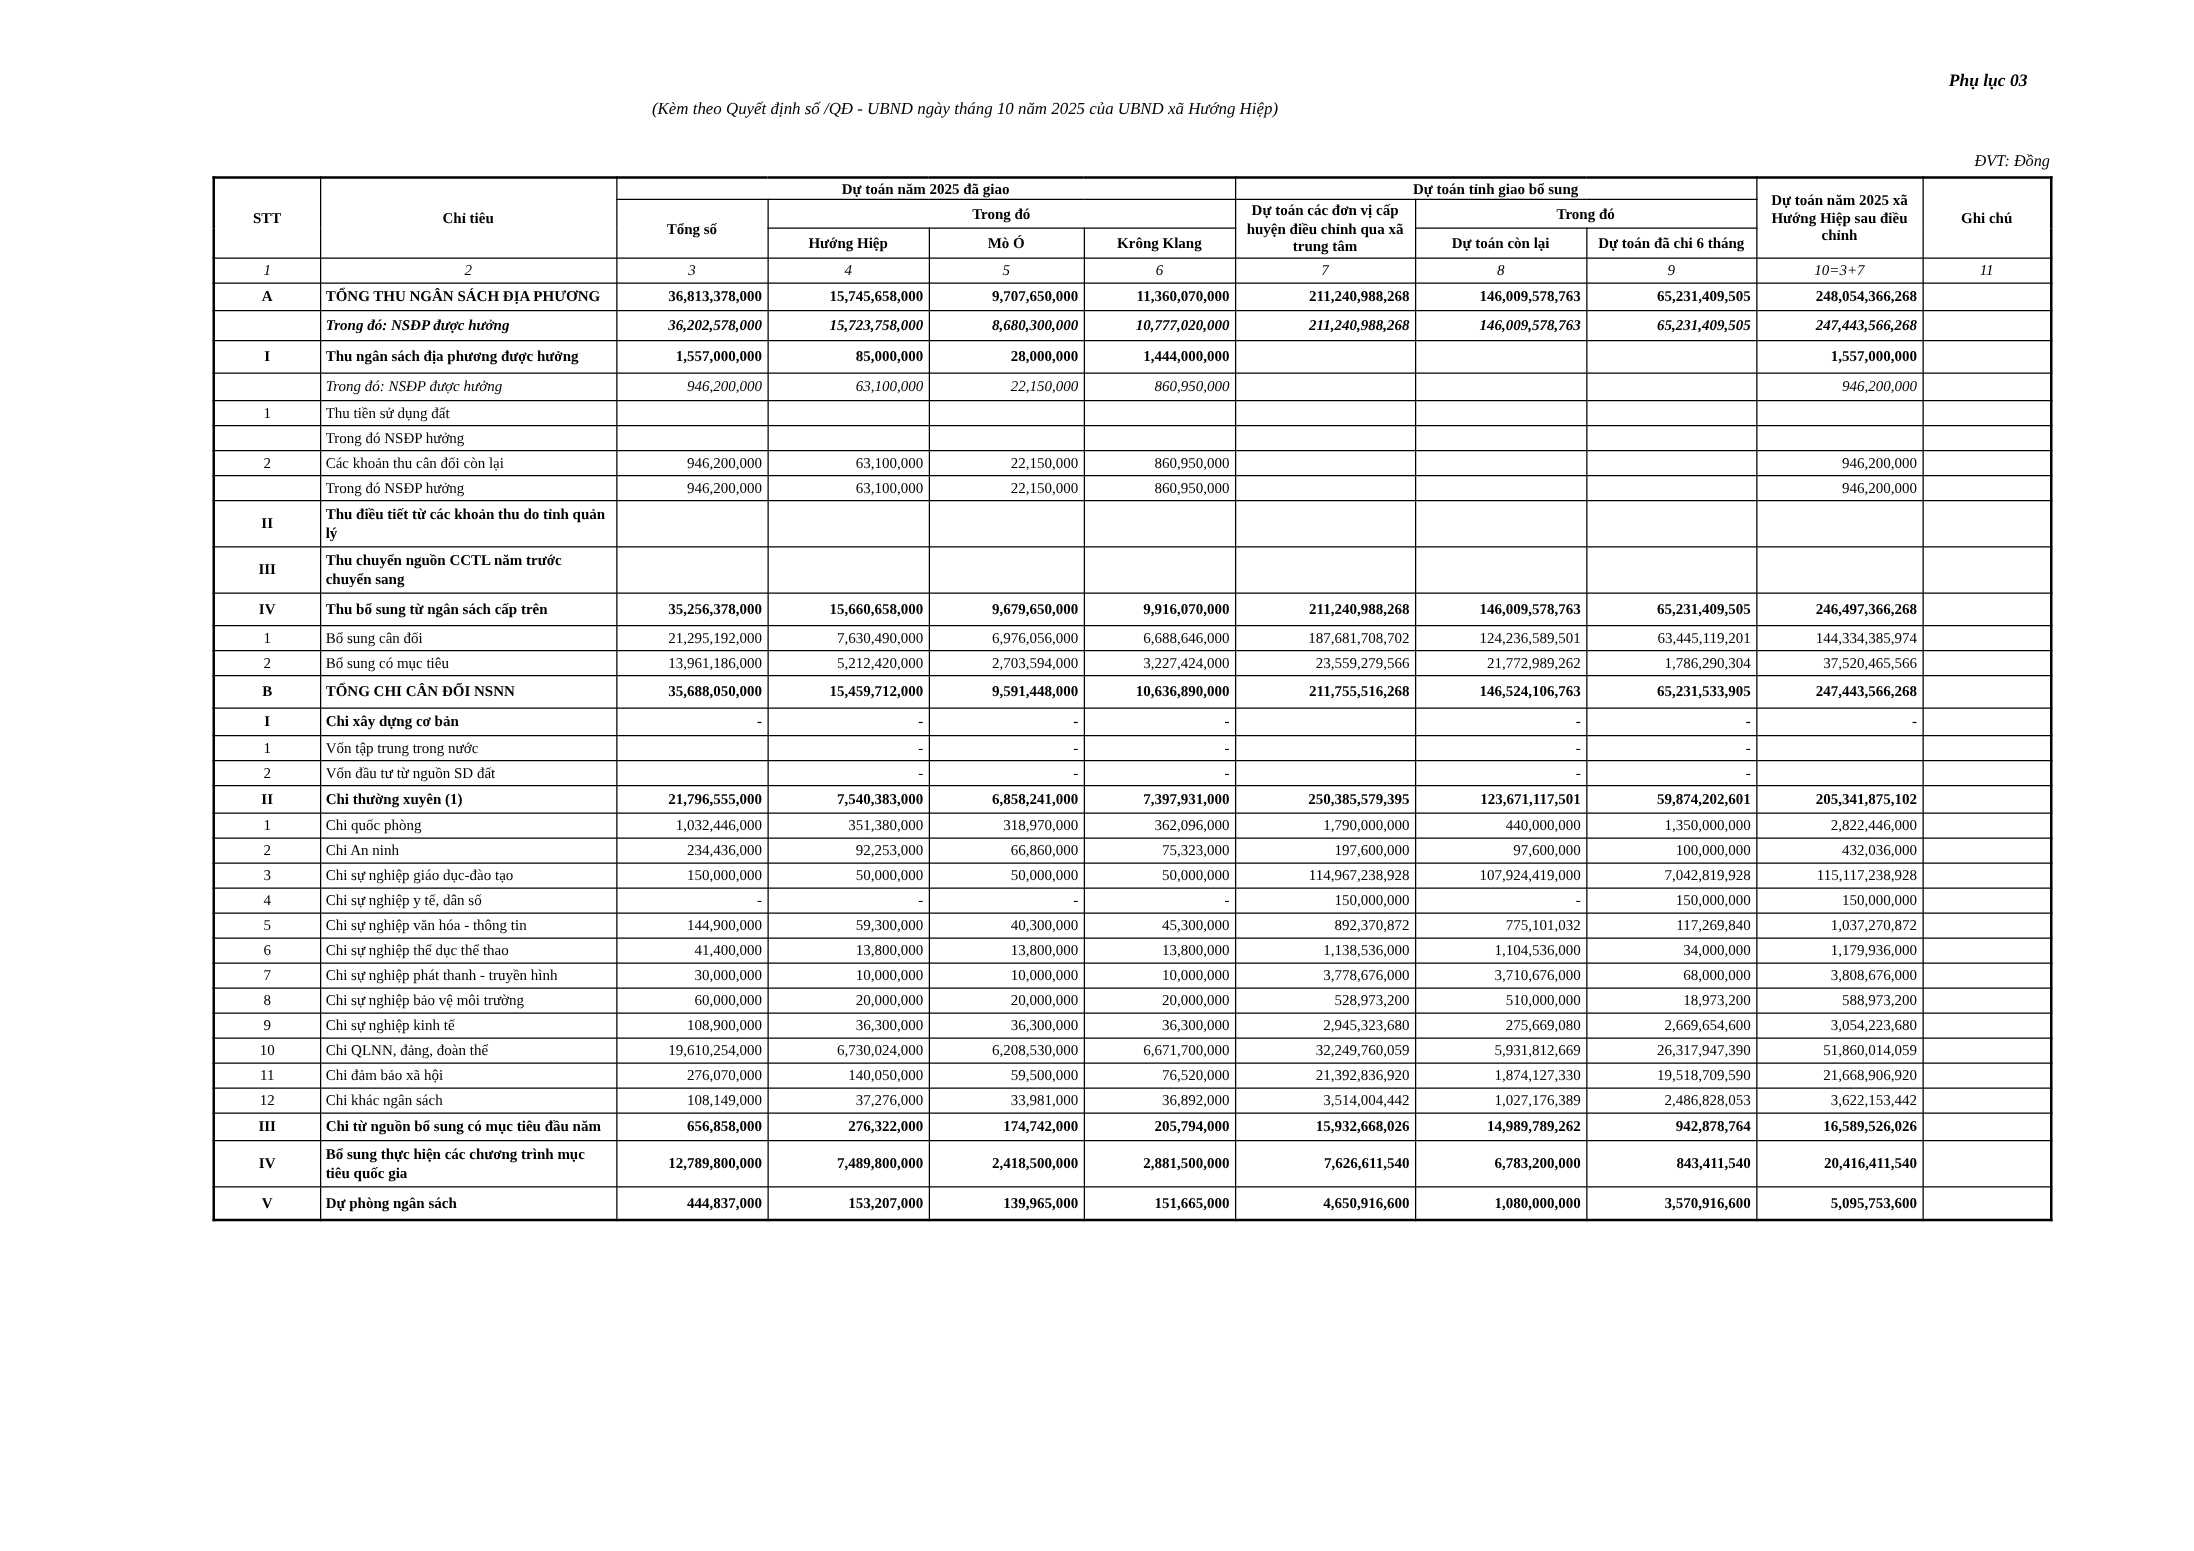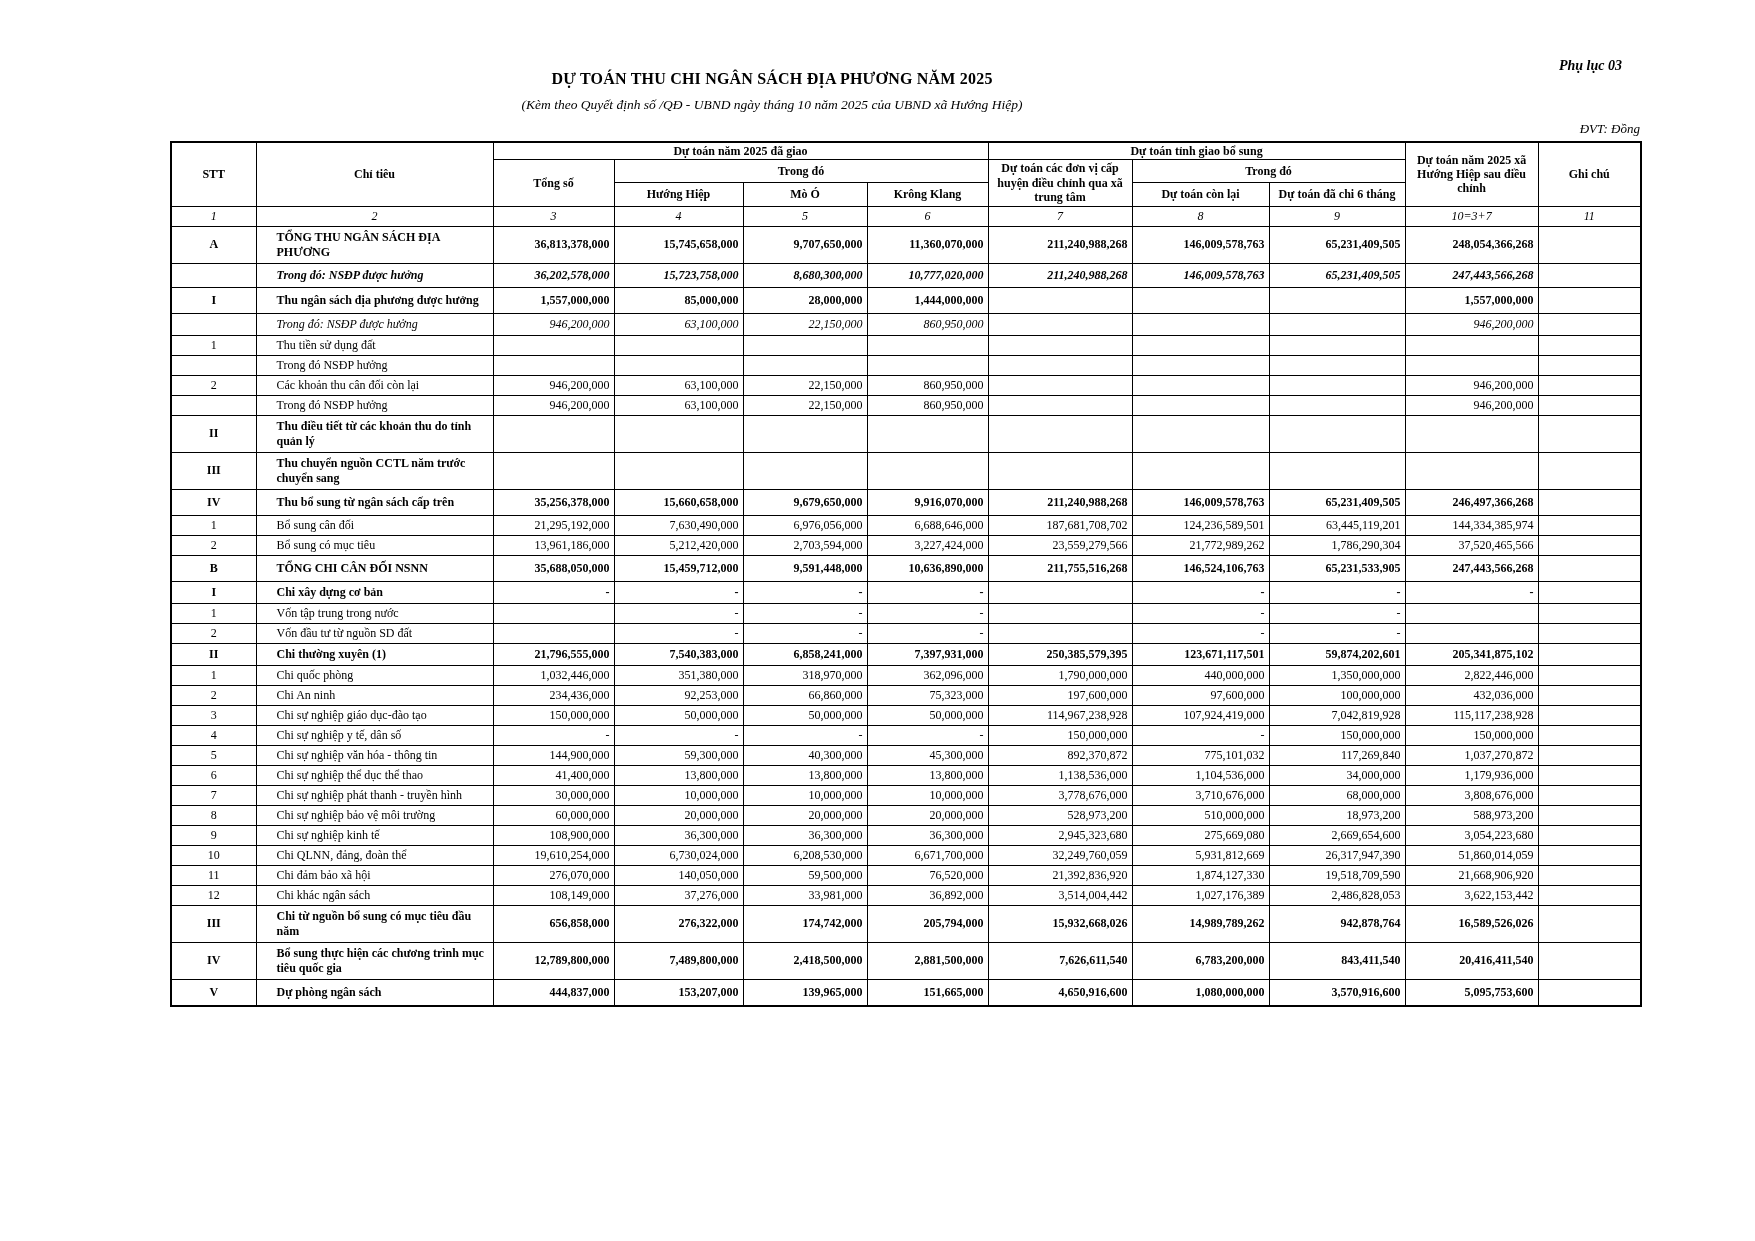--- a/index.html
+++ b/index.html
@@ -54,29 +54,28 @@
   col.c10 { width: 133px; }
   col.c11 { width: 103px; }
   tbody td { line-height: 1.25; }
   tbody td.stt { text-align: center; }
   tbody td.val { text-align: right; padding-right: 4px; }
   tbody tr.normal td { padding-top: 2px; padding-bottom: 2px; }
   tbody tr.section td { font-weight: bold; padding-top: 5px; padding-bottom: 5px; }
   tbody tr.section2 td { font-weight: bold; padding-top: 3px; padding-bottom: 3px; }
   tbody tr.bold-italic td { font-weight: bold; font-style: italic; padding-top: 4px; padding-bottom: 4px; }
   tbody tr.italic td { font-style: italic; padding-top: 3px; padding-bottom: 3px; }
-  tbody tr td.label { padding-left: 20px; }
+  tbody tr td.label { padding-left: 4px; }
 </style>
 </head>
 <body>
 
 <div class="appendix">Phụ lục 03</div>
 
 <div class="title-wrap">
-  <div class="doc-title">DỰ TOÁN THU CHI NGÂN SÁCH ĐỊA PHƯƠNG NĂM 2025</div>
   <div class="doc-subtitle">(Kèm theo Quyết định số      /QĐ - UBND  ngày      tháng 10 năm 2025 của UBND xã Hướng Hiệp)</div>
 </div>
 
 <div class="unit">ĐVT: Đồng</div>
 
 <table class="budget">
   <colgroup>
     <col class="c1">
       <col class="c2">
       <col class="c3">

